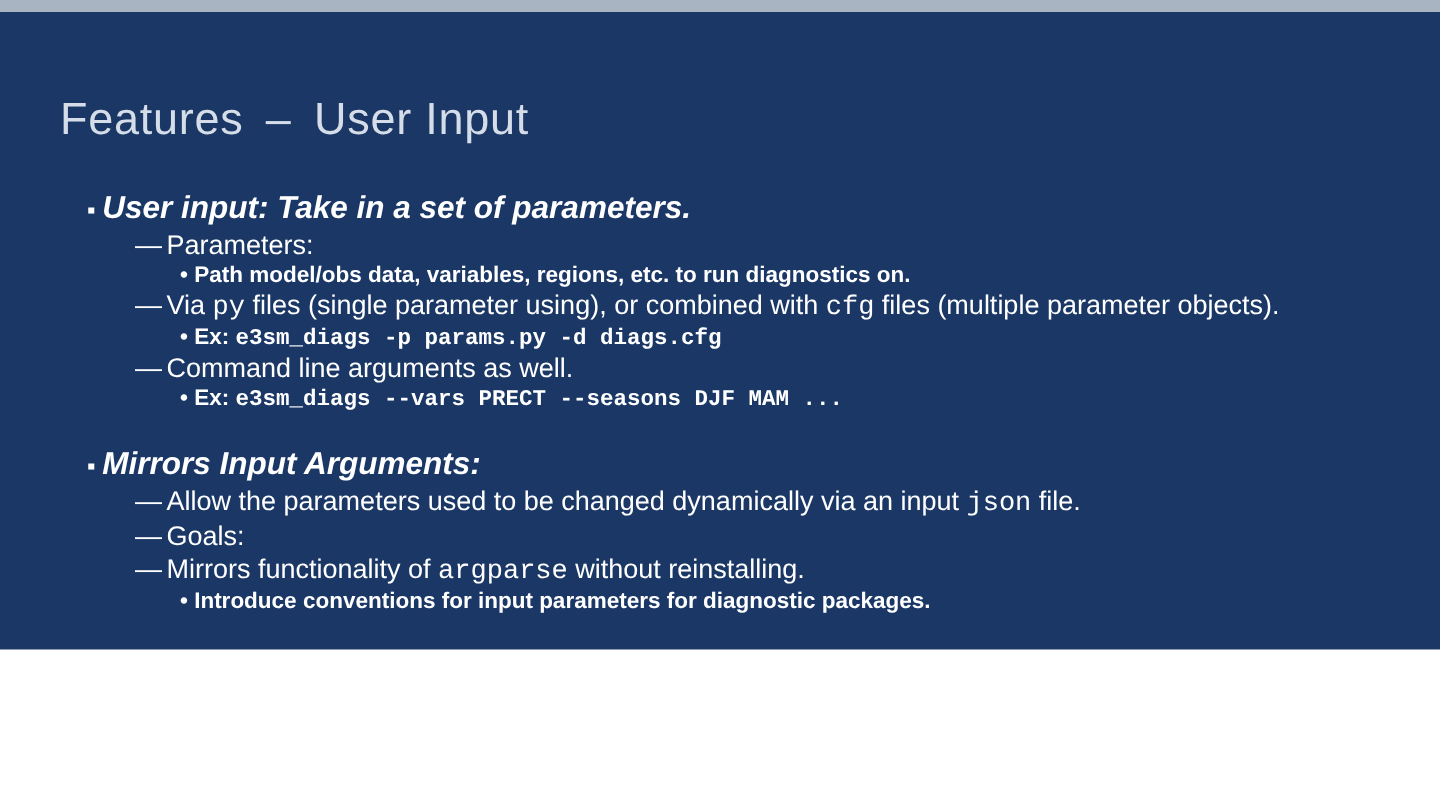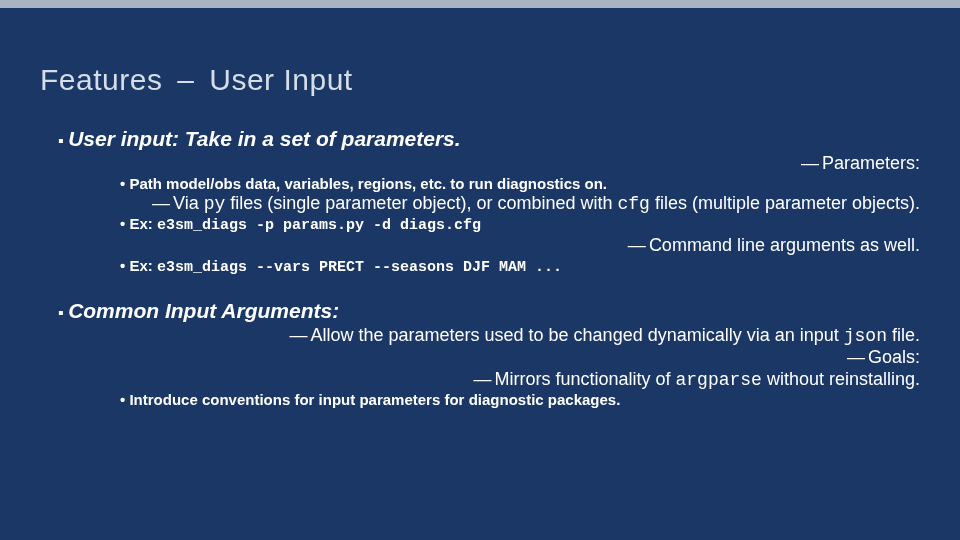--- a/index.html
+++ b/index.html
@@ -5,21 +5,21 @@
   html, body {
     margin: 0;
     padding: 0;
     width: 960px;
     height: 540px;
     overflow: hidden;
     font-family: "Trebuchet MS", "Lucida Sans", Arial, sans-serif;
   }
   .slide {
     width: 960px;
-    height: 540px;
+    height: 433px;
     background: linear-gradient(180deg, #1a3766 0%, #1a3766 100%);
     box-sizing: border-box;
     position: relative;
   }
   .topbar {
     height: 8px;
     background: #a8b4c2;
     width: 100%;
   }
   .content {
@@ -50,21 +50,20 @@
     content: "▪ ";
     font-size: 16px;
   }
 
   .lvl2 {
     font-size: 18px;
     font-weight: 400;
     margin: 1px 0 1px 50px;
     text-indent: -20px;
     padding-left: 20px;
-    text-align: right;
   }
   .lvl2::before {
     content: "— ";
     letter-spacing: -1px;
   }
 
   .lvl3 {
     font-size: 15px;
     font-weight: 700;
     margin: 1px 0 1px 80px;
@@ -99,37 +98,37 @@
     </div>
 
     <div class="lvl2">
       <span>Parameters:</span>
     </div>
     <div class="lvl3">
       <span>Path model/obs data, variables, regions, etc. to run diagnostics on.</span>
     </div>
 
     <div class="lvl2">
-      <span>Via </span><span class="mono">py</span><span> files (single parameter object), or combined with </span><span class="mono">cfg</span><span> files (multiple parameter objects).</span>
+      <span>Via </span><span class="mono">py</span><span> files (single parameter using), or combined with </span><span class="mono">cfg</span><span> files (multiple parameter objects).</span>
     </div>
     <div class="lvl3">
       <span>Ex: </span><span class="mono">e3sm_diags -p params.py -d diags.cfg</span>
     </div>
 
     <div class="lvl2">
       <span>Command line arguments as well.</span>
     </div>
     <div class="lvl3">
       <span>Ex: </span><span class="mono">e3sm_diags --vars PRECT --seasons DJF MAM ...</span>
     </div>
 
     <div class="gap"></div>
 
     <div class="lvl1">
-      <span>Common Input Arguments:</span>
+      <span>Mirrors Input Arguments:</span>
     </div>
 
     <div class="lvl2">
       <span>Allow the parameters used to be changed dynamically via an input </span><span class="mono">json</span><span> file.</span>
     </div>
     <div class="lvl2">
       <span>Goals:</span>
     </div>
     <div class="lvl2">
       <span>Mirrors functionality of </span><span class="mono">argparse</span><span> without reinstalling.</span>

